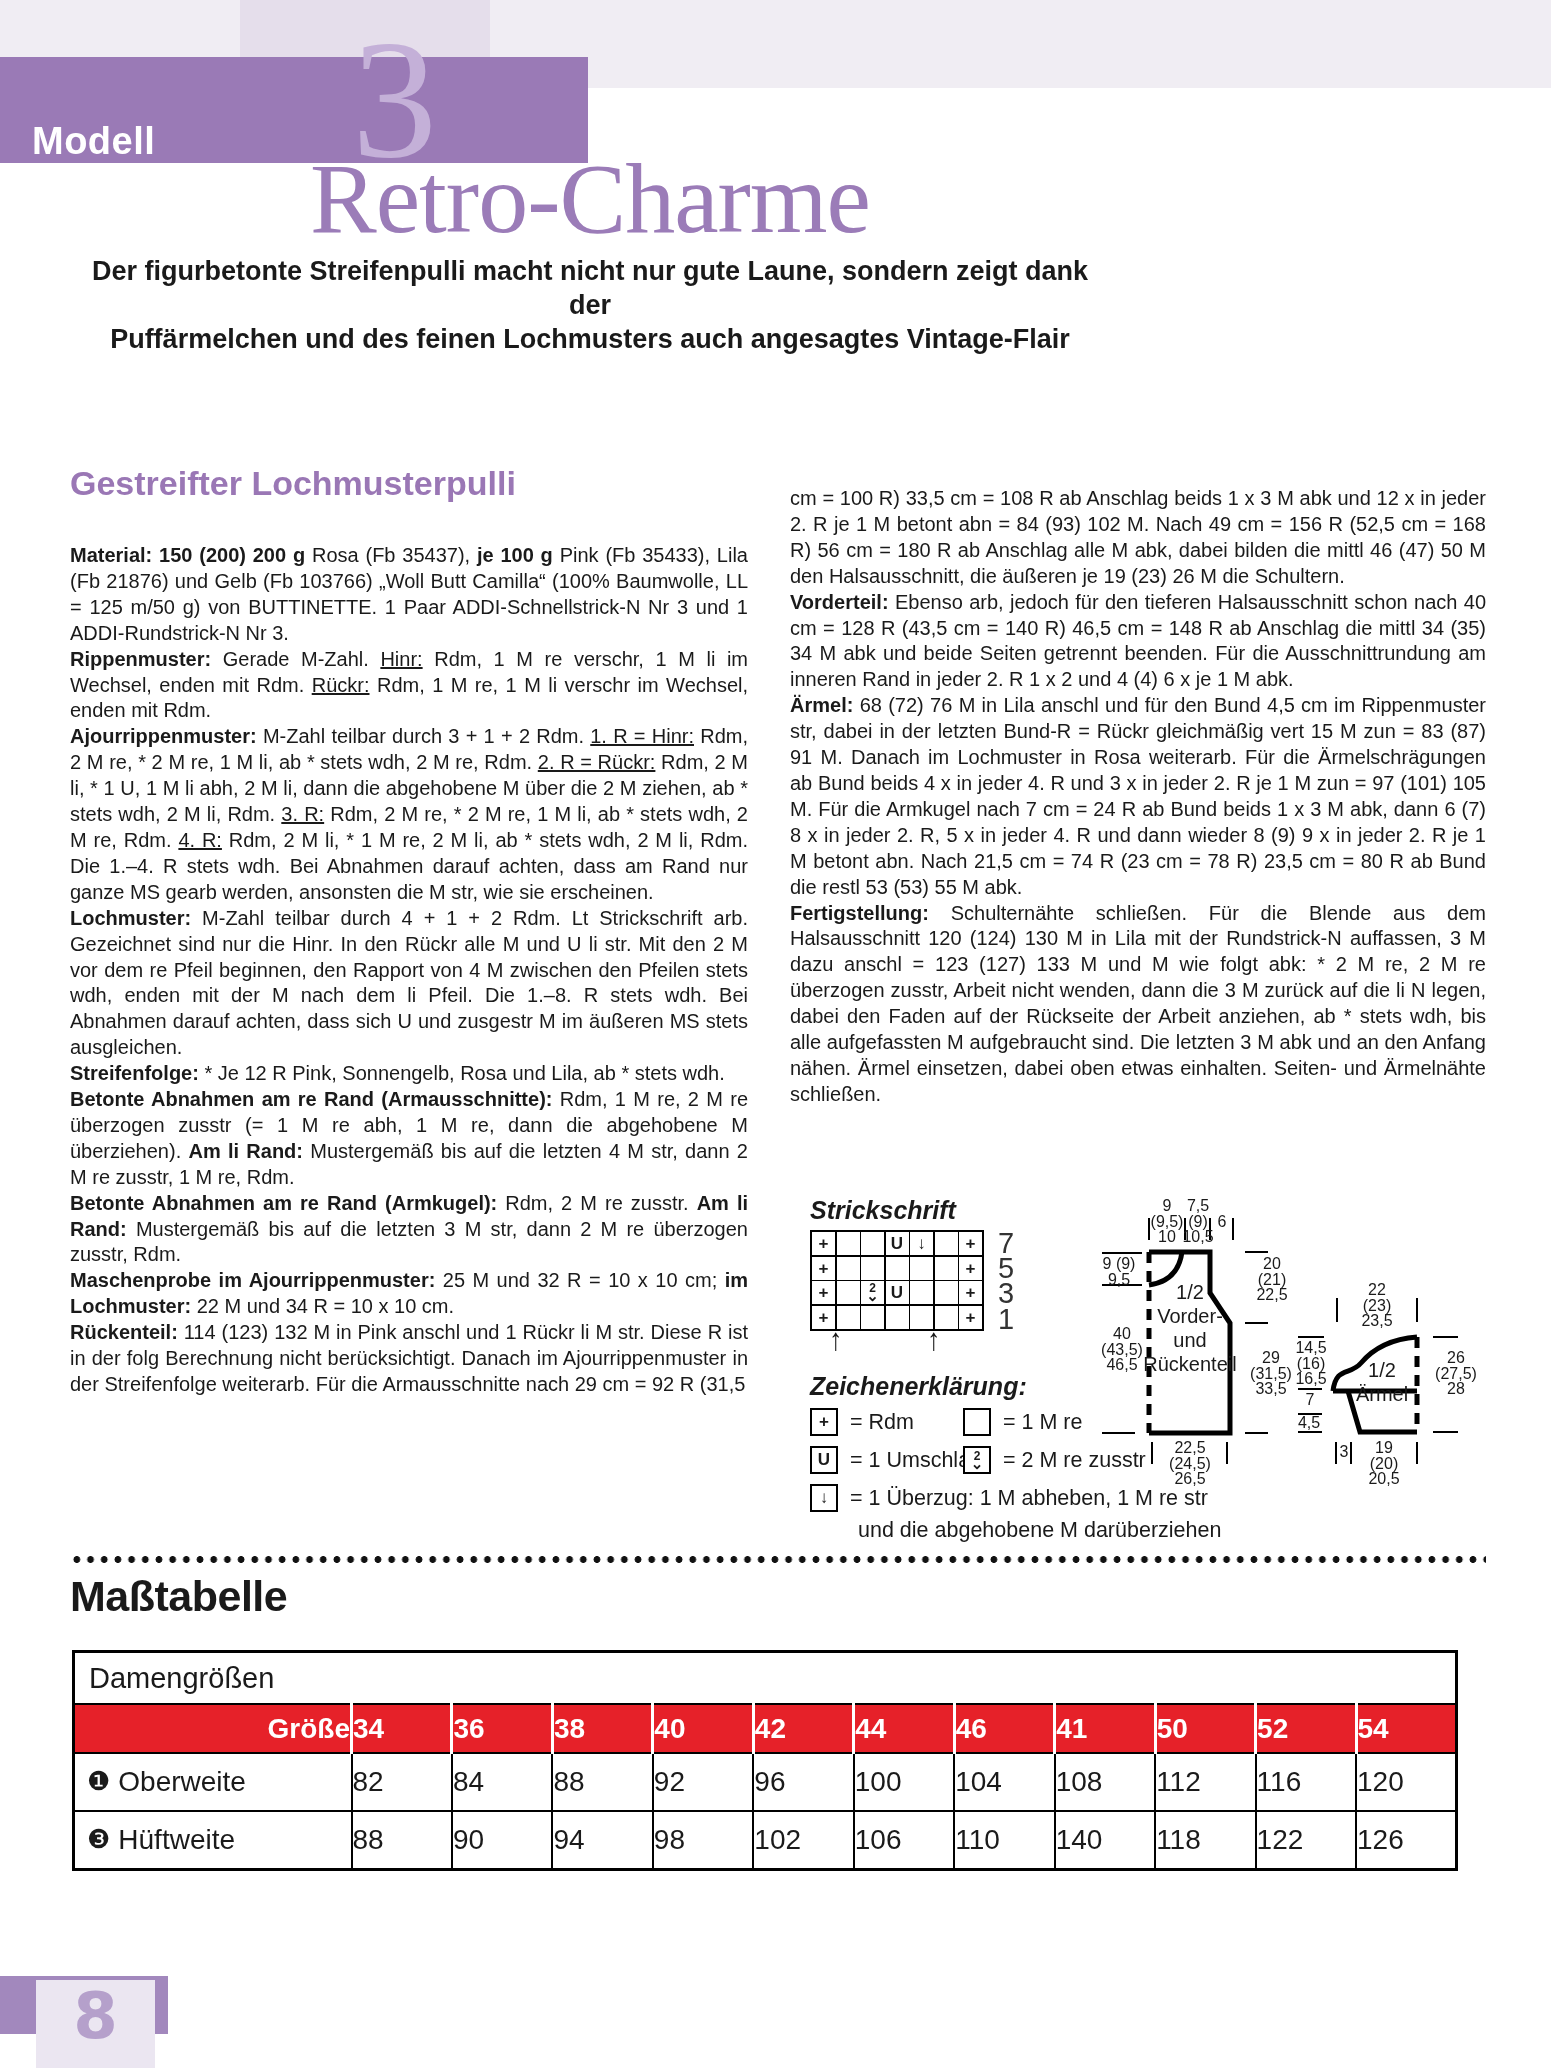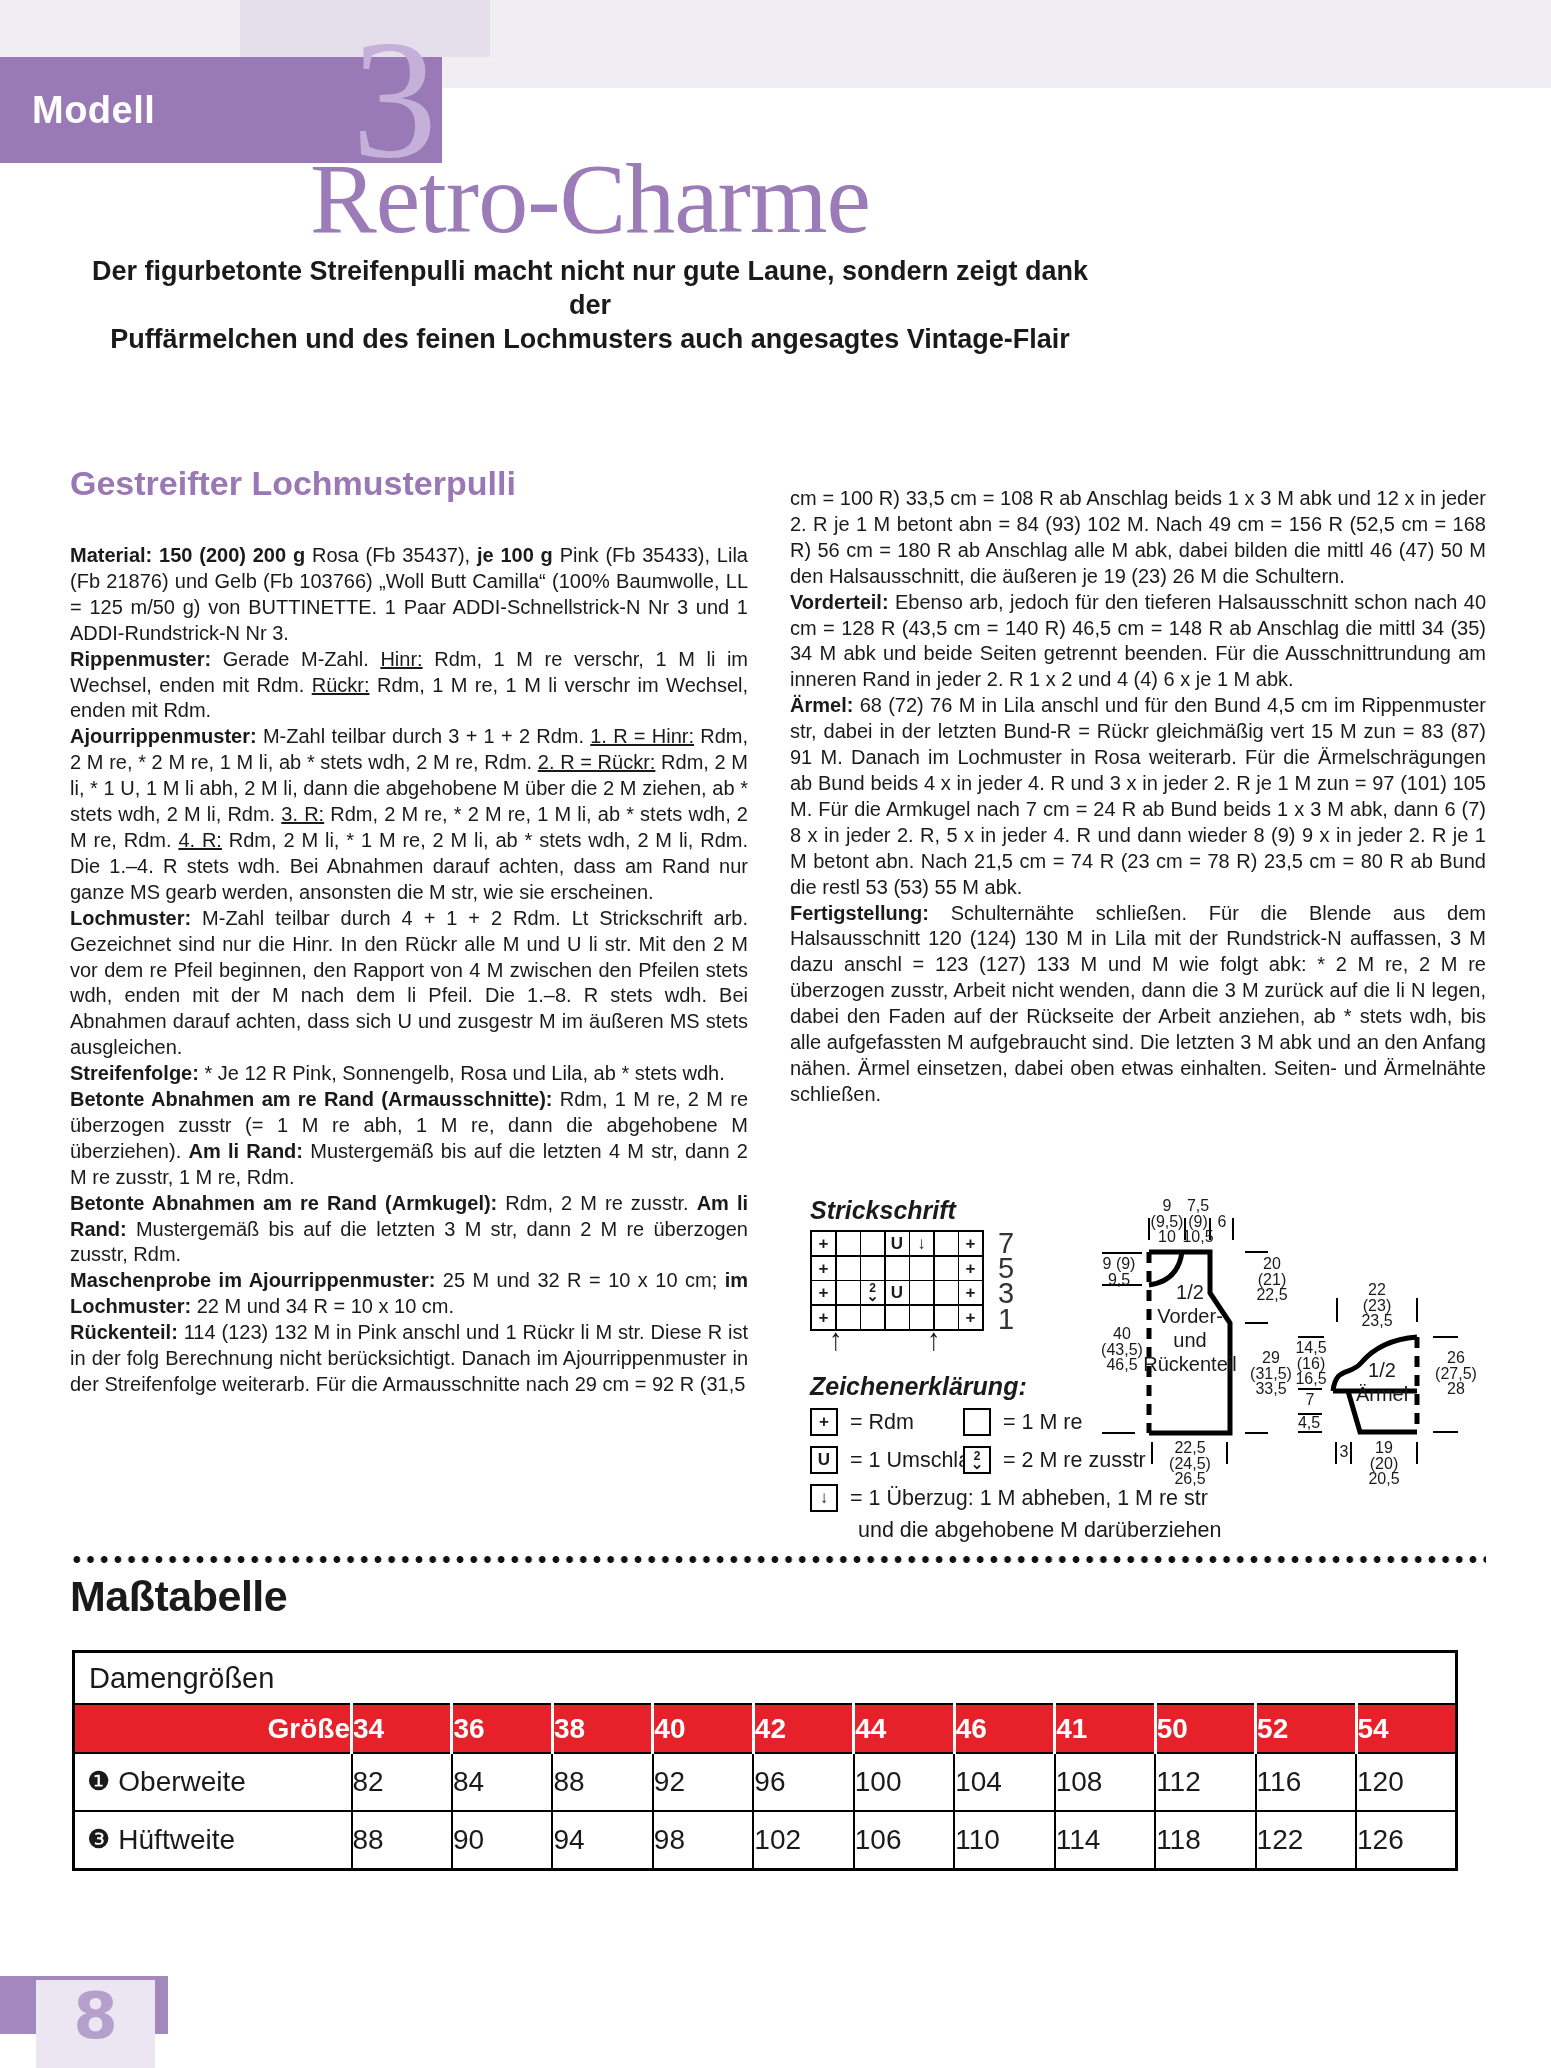--- a/index.html
+++ b/index.html
@@ -2,21 +2,21 @@
 <html lang="de"><head>
 <meta charset="utf-8">
 <style>
   html,body{margin:0;padding:0;}
   body{width:1551px;height:2068px;position:relative;overflow:hidden;background:#fff;
        font-family:"Liberation Sans",sans-serif;color:#1a1a1a;}
   .abs{position:absolute;}
   
   .top-band{left:0;top:0;width:1551px;height:88px;background:#f0edf3;}
   .top-strip{left:240px;top:0;width:250px;height:57px;background:#e5deeb;}
-  .modell-bar{left:0;top:57px;width:442px;height:106px;background:#9a7ab6;display:flex;align-items:center;}
+  .modell-bar{left:0;top:57px;width:588px;height:106px;background:#9a7ab6;display:flex;align-items:flex-end;}
   .modell-text{color:#fff;font-weight:bold;font-size:38px;padding-left:32px;letter-spacing:.5px;}
   .big-num{left:352px;top:14px;font-family:"Liberation Serif",serif;font-size:170px;line-height:1;
            color:#c4b0d8;z-index:2;}
   .title{left:70px;top:146px;width:1040px;text-align:center;margin:0;font-family:"Liberation Serif",serif;
          font-weight:400;font-size:100px;line-height:1.05;color:#9b7cb8;letter-spacing:-1px;}
   .subtitle{left:70px;top:254px;width:1040px;text-align:center;font-weight:bold;font-size:27px;line-height:34px;}
   
   .col-heading{left:70px;top:464px;margin:0;font-size:34px;font-weight:bold;color:#9a77b5;}
   .bodytext{font-size:20px;line-height:25.9px;}
   .bodytext p{margin:0;text-align:justify;}
@@ -354,21 +354,21 @@
       </tr>
       <tr class="t-data">
         <td class="t-label"><span class="t-num">❸</span>Hüftweite</td>
         <td>88</td>
         <td>90</td>
         <td>94</td>
         <td>98</td>
         <td>102</td>
         <td>106</td>
         <td>110</td>
-        <td>114</td>
+        <td>140</td>
         <td>118</td>
         <td>122</td>
         <td>126</td>
       </tr>
     </tbody>
 </table>
 
 <div class="abs footer-bar"></div>
 <div class="abs footer-box">
   <span class="footer-num">8</span>

